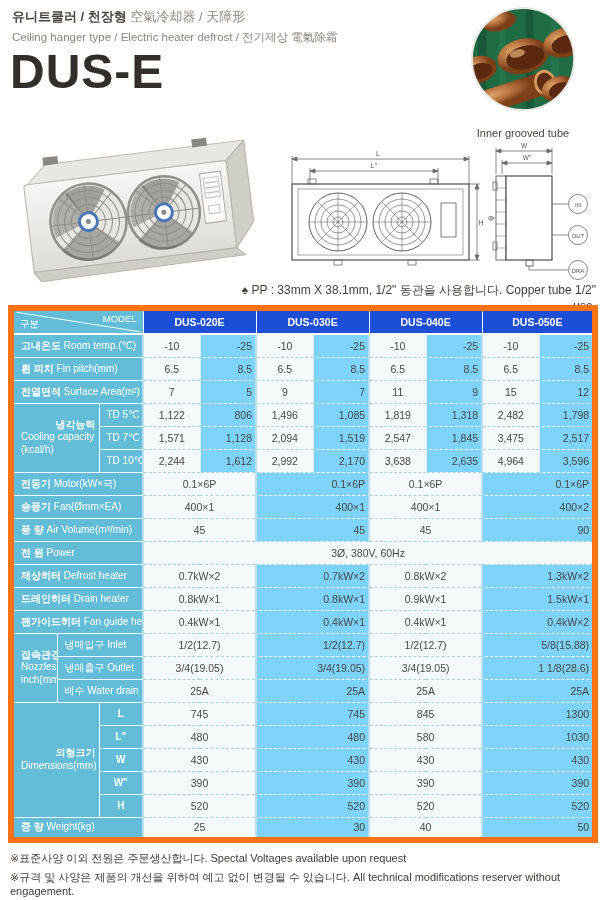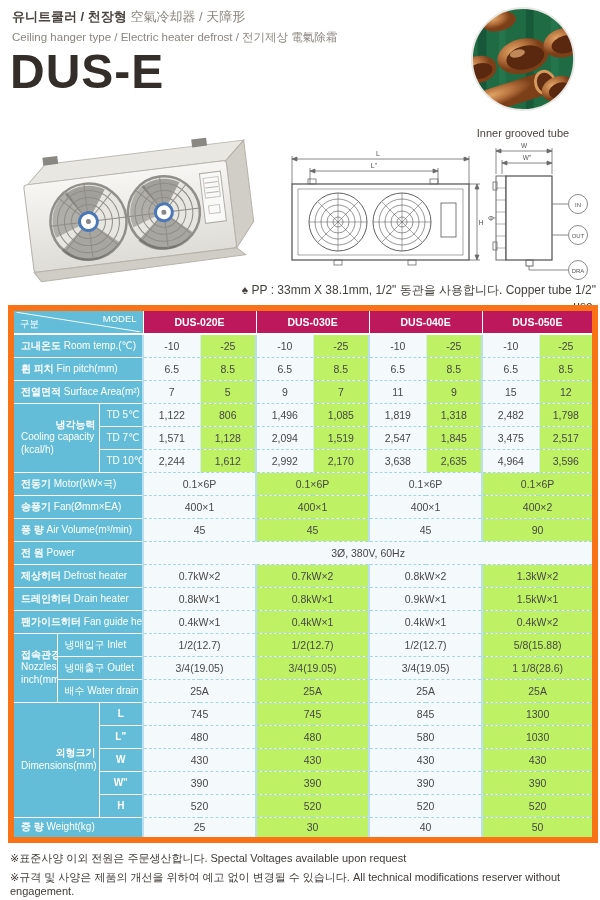--- a/index.html
+++ b/index.html
@@ -29,38 +29,38 @@
   .ppnote{
     position:absolute;left:240px;top:282px;width:356px;
     font-size:12px;color:#44403c;text-align:right;
   }
   
   .tblwrap{position:absolute;left:8px;top:305px;width:584px;}
   table{border-collapse:collapse;table-layout:fixed;width:584px;
         border:6px solid #f97316;}
   th,td{box-sizing:border-box;font-size:10.5px;padding:0 3px;height:23px;
         overflow:hidden;white-space:nowrap;}
-  thead th{height:26px;background:#be185d;color:#fff;font-weight:bold;
+  thead th{height:26px;background:#1d4ed8;color:#fff;font-weight:bold;
         border-left:1px solid #ffffff;border-bottom:2px solid #ffffff;}
   th.corner{background:#64bdd8;position:relative;padding:0;border-left:none;}
   th.corner .dg{position:absolute;left:0;top:0;width:100%;height:100%;}
   th.corner .mod{position:absolute;top:2px;right:6px;font-size:9.5px;font-weight:normal;}
   th.corner .gb{position:absolute;bottom:2px;left:6px;font-size:9.5px;font-weight:normal;}
   td.lab,td.grp,td.sub{
     background:#64bdd8;color:#ffffff;border:1px solid #ffffff;
     text-align:left;padding-left:7px;font-size:10px;}
   td.lab .ko{font-weight:bold;}
   td.grp{font-weight:bold;line-height:1.25;vertical-align:middle;}
   td.grp div{font-weight:normal;}
   td.grp div:first-child{font-weight:bold;text-align:right;}
   td.sub.ctr{text-align:center;padding-left:3px;font-weight:bold;}
   td.data{
     background:#f4fafc;text-align:center;color:#474747;
     border-top:1px dashed #a2d6e8;border-left:1px solid #d8ecf5;}
-  td.data.tint{background:#bef264;}
+  td.data.tint{background:#7dd3fc;text-align:right;}
   td.data.gstart{border-left:2px solid #b9dff0;}
   
   .fnote{position:absolute;left:10px;width:586px;font-size:11px;
          color:#3f3a36;font-weight:400;}
   .fn1{top:851px;} .fn2{top:870px;}
   
   .dw text{font-family:"Liberation Sans",sans-serif;fill:#555;}
 </style>
 </head>
 <body>

